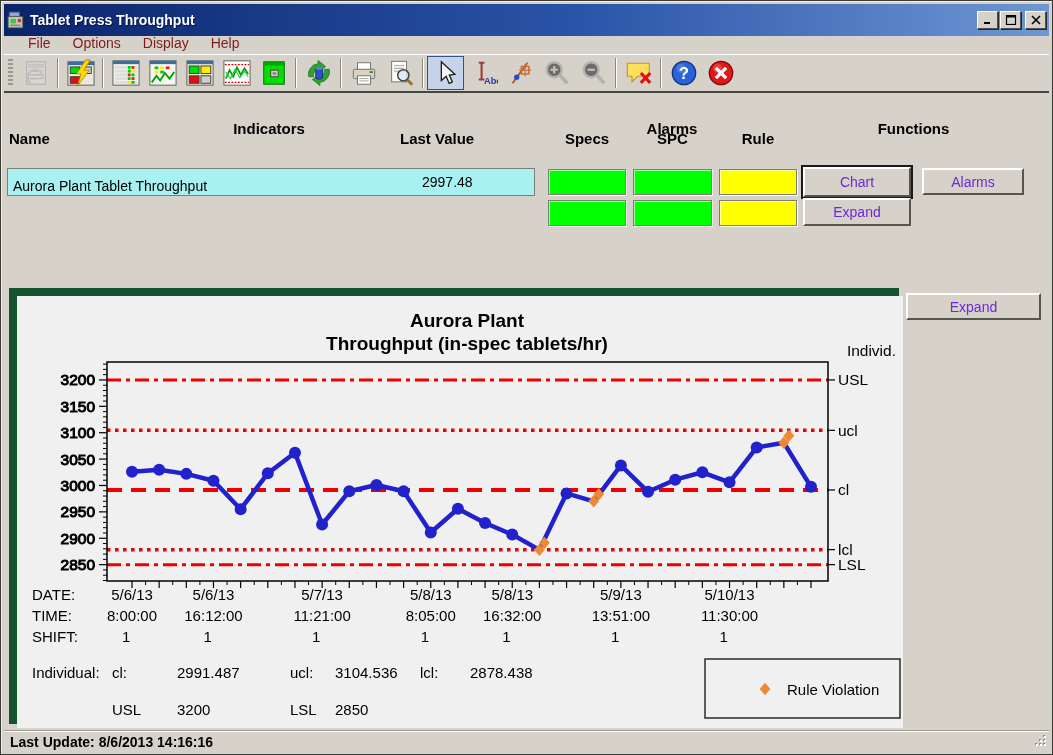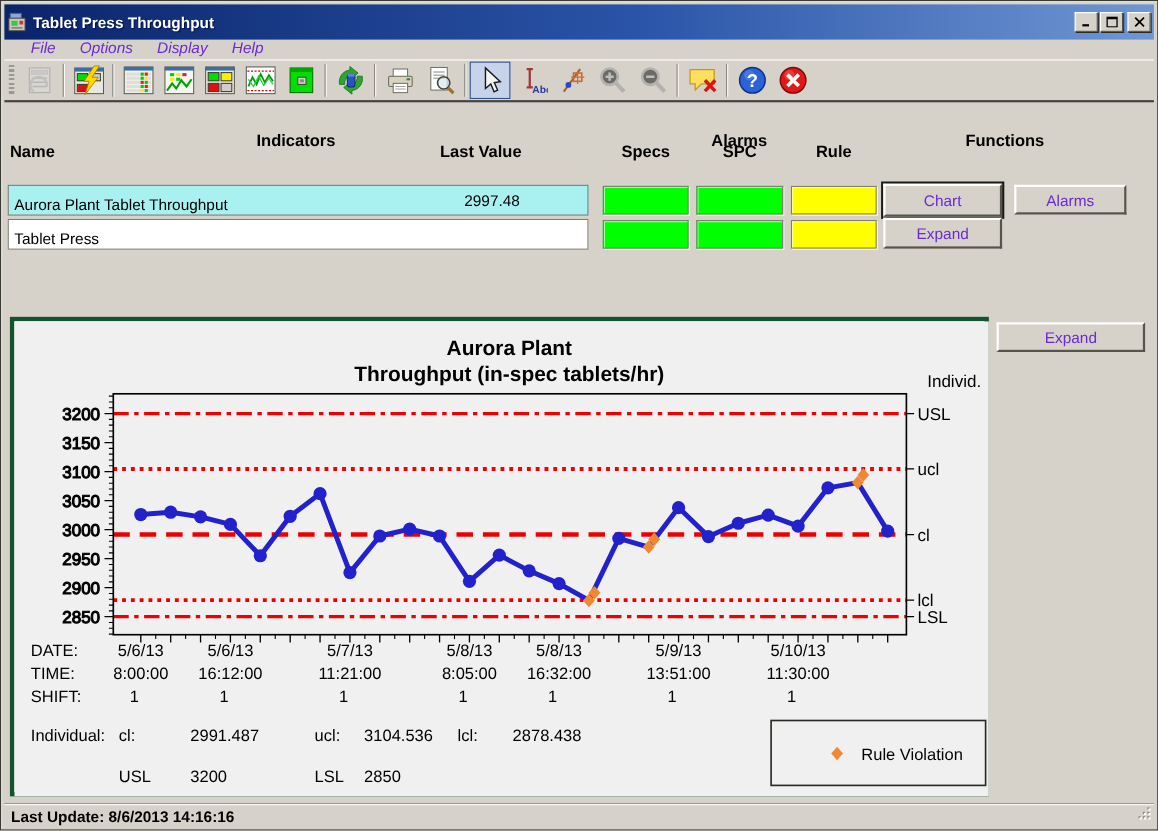--- a/index.html
+++ b/index.html
@@ -15,21 +15,21 @@
   .titlebar .title { color:#fff; font-weight:bold; font-size:14px; flex:1;
                      text-shadow:1px 1px 1px #00114a; }
   .winbtn { width:21px; height:18px; background:#d6d2ca; margin-left:2px;
             border:1px solid; border-color:#fff #50504a #50504a #fff;
             box-shadow:1px 1px 0 #2a2a26; display:flex; align-items:center; justify-content:center; }
   .winbtn.close { margin-left:4px; }
 
   
   .menubar { position:absolute; left:3px; top:30px; right:3px; height:23px;
              display:flex; align-items:center; padding-left:14px; }
-  .menu-item { font-size:14px; padding:3px 12px 3px 10px; color:#6d28d9; cursor:default;font-style:italic; }
+  .menu-item { font-size:14px; padding:3px 12px 3px 10px; color:#7f1d1d; cursor:default; }
 
   
   .toolbar { position:absolute; left:3px; top:53px; right:3px; height:39px;
              display:flex; align-items:center; padding-left:3px;
              border-top:1px solid #fff; border-bottom:2px solid #45453f; background:#d6d2ca; }
   .tgrip { width:5px; height:28px; margin:0 4px 0 1px;
            background:repeating-linear-gradient(to bottom,#9a9a92 0 2px,transparent 2px 4px); }
   .tbtn { width:37px; height:34px; display:flex; align-items:center; justify-content:center;
           border:1px solid transparent; }
   .tbtn.selected { background:#c6d3ea; border:1px solid #33528e; }
@@ -46,21 +46,21 @@
   .statusbox { position:absolute; height:26px; border:1px solid #7e7e76;
                box-shadow:inset 1px 1px 0 rgba(255,255,255,.6), 1px 1px 0 #fff; }
   .btn { position:absolute; background:#d6d2ca; font-size:14px; color:#6d28d9;
          border:2px solid; border-color:#ffffff #55554d #55554d #ffffff;
          display:flex; align-items:center; justify-content:center; font-family:inherit; }
   .btn.default { box-shadow:0 0 0 2px #1a1a16; }
 
   
   .chart-section { position:absolute; left:0; top:285px; width:1053px; height:444px; }
   .chart-panel { position:absolute; left:8px; top:2px; width:890px; height:436px;
-                 background:#f0f0f0; border:4px solid #14532d; }
+                 background:#f0f0f0; border:8px solid #14532d; }
   .chart-panel svg { display:block; font-family:"Liberation Sans","DejaVu Sans",sans-serif; }
   .expand-top { left:905px; top:7px; width:135px; height:27px; }
 
   
   .statusbar { position:absolute; left:3px; right:3px; top:729px; height:23px;
                border-top:1px solid #9a9a92; box-shadow:inset 0 1px 0 #fff;
                display:flex; align-items:center; padding-left:6px; }
   .statusbar .status-text { font-weight:bold; font-size:14px; }
   .resize-grip { position:absolute; right:2px; bottom:2px; }
 </style>
@@ -295,24 +295,20 @@
     <div class="name-cell" style="top:72px;background:var(--selected-row);">
       <span>Aurora Plant Tablet Throughput</span>
       <span class="lastval">2997.48</span>
     </div>
     <div class="statusbox" style="left: 547px; top: 73px; width: 78px; background: rgb(0, 255, 0);"></div>
     <div class="statusbox" style="left: 632px; top: 73px; width: 79px; background: rgb(0, 255, 0);"></div>
     <div class="statusbox" style="left: 718px; top: 73px; width: 78px; background: rgb(255, 255, 0);"></div>
     <button class="btn default" style="left:802px;top:71px;width:108px;height:30px;">Chart</button>
     <button class="btn" style="left:921px;top:72px;width:102px;height:27px;">Alarms</button>
 
-    <div class="name-cell" style="top:103px;background:#ffffff;">
-      <span>Tablet Press</span>
-      <span class="lastval"></span>
-    </div>
     <div class="statusbox" style="left: 547px; top: 104px; width: 78px; background: rgb(0, 255, 0);"></div>
     <div class="statusbox" style="left: 632px; top: 104px; width: 79px; background: rgb(0, 255, 0);"></div>
     <div class="statusbox" style="left: 718px; top: 104px; width: 78px; background: rgb(255, 255, 0);"></div>
     <button class="btn" style="left:802px;top:102px;width:108px;height:28px;">Expand</button>
   </div>
 
   <div class="chart-section">
     <div class="chart-panel">
       <svg id="chart-svg" viewBox="0 0 886 432" width="886" height="432">
           <rect x="0" y="0" width="886" height="432" fill="#f0f0f0"></rect>

